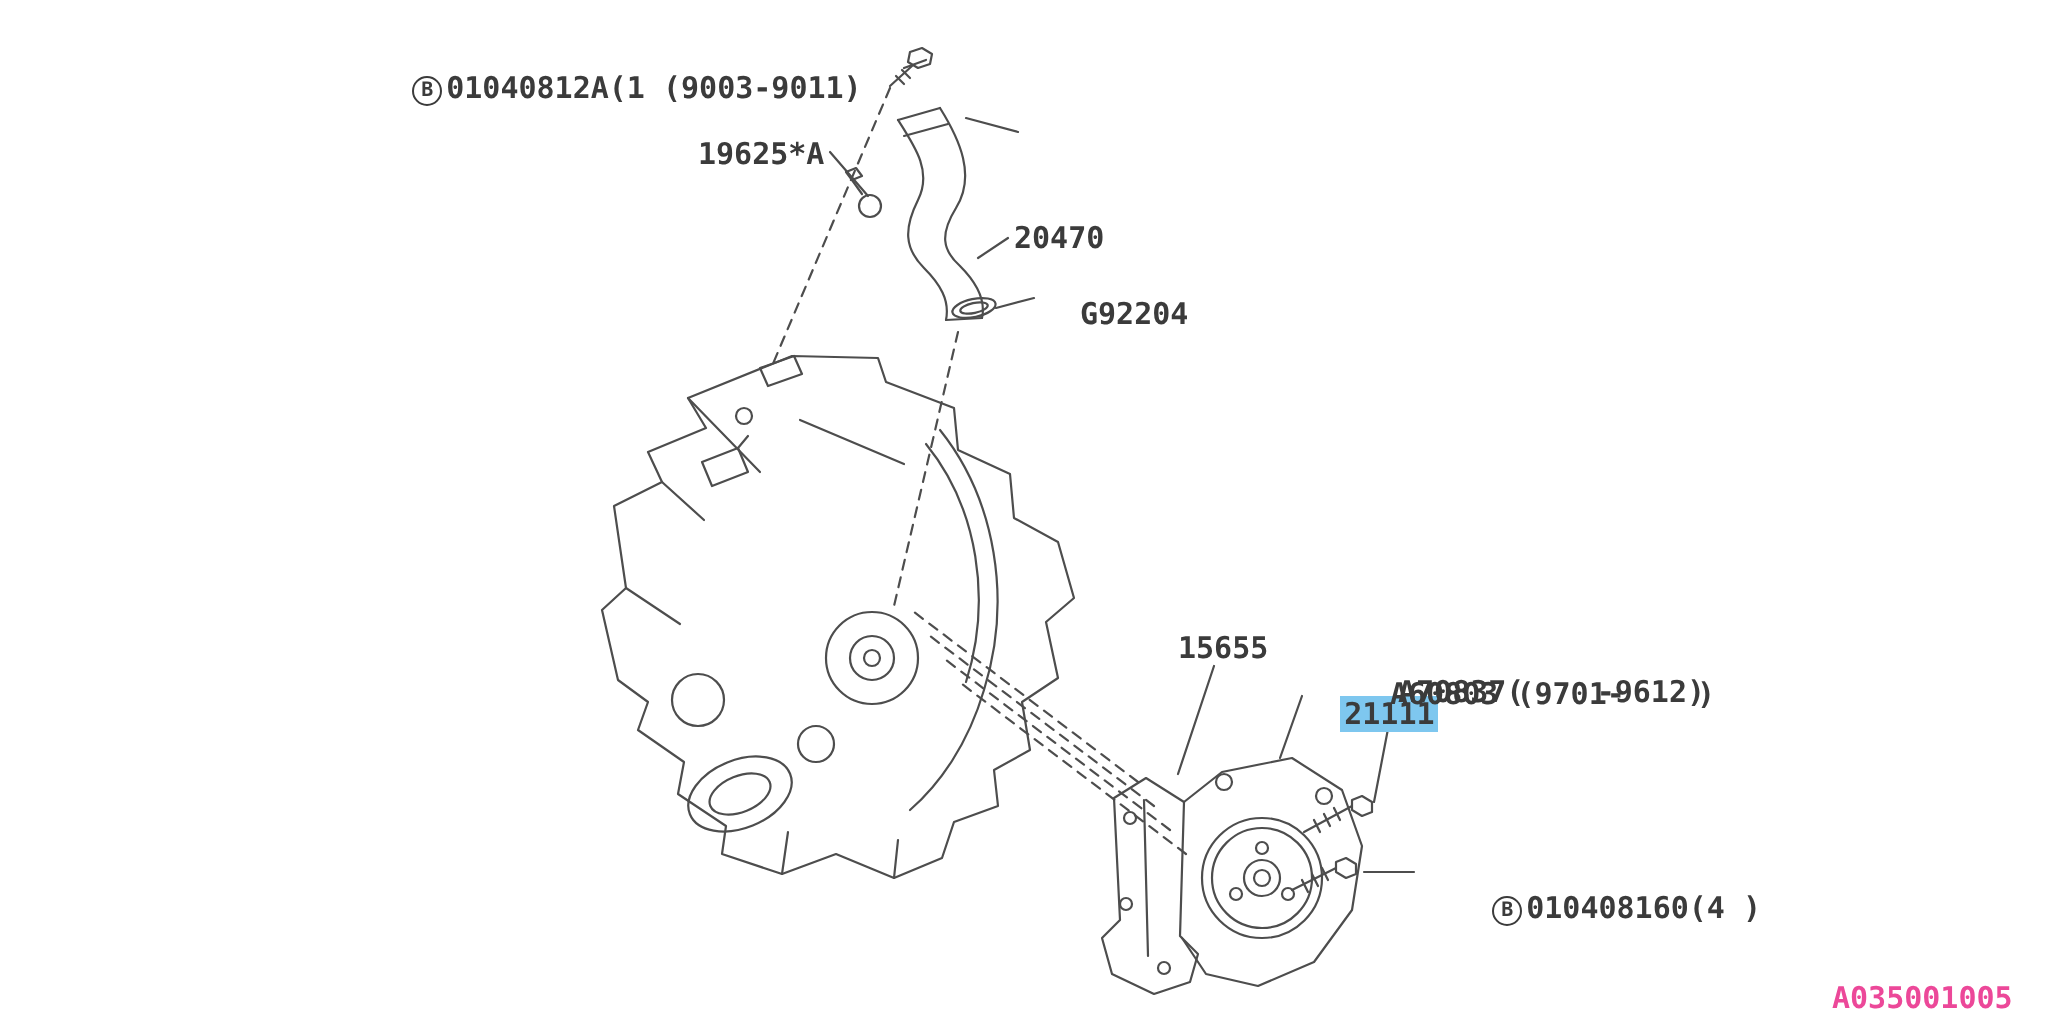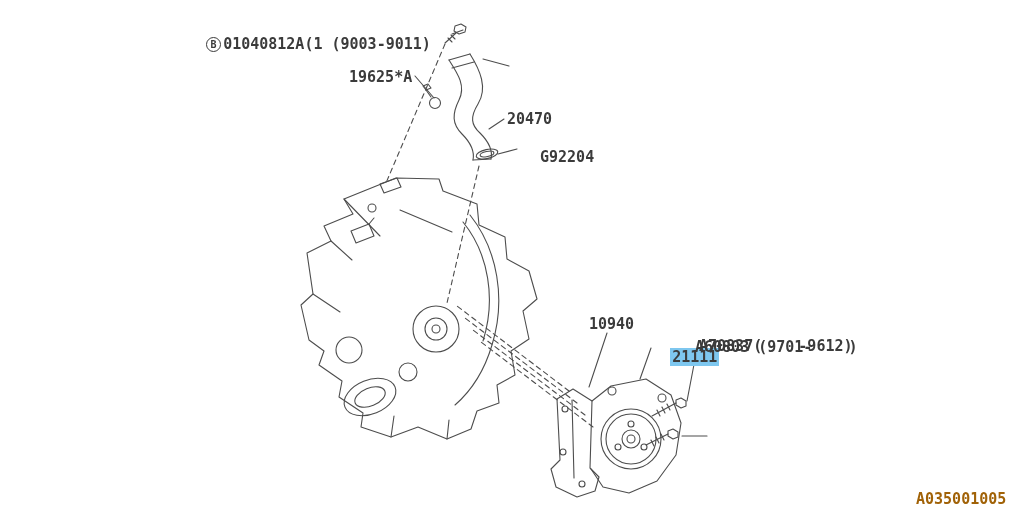--- a/index.html
+++ b/index.html
@@ -11,21 +11,21 @@
   .lbl{
     position:absolute;font-size:15px;color:#3b3b3b;white-space:pre;
     line-height:18px;letter-spacing:0;font-weight:bold;
   }
   .circle-b{
     display:inline-block;width:15px;height:15px;border:1.3px solid #3b3b3b;
     border-radius:50%;font-size:10px;line-height:13px;text-align:center;
     vertical-align:1px;margin-right:2px;box-sizing:border-box;color:#3b3b3b;
   }
   .hl{background:#7ec7ef;padding:0 2px;}
-  .doc-code{color:#a16207;}
+  .doc-code{color:#ec4899;}
 </style>
 </head>
 <body>
 
 <div class="stage">
 
   <svg class="art" width="1024" height="511" viewBox="0 0 1024 511" fill="none" stroke="#4d4d4d" stroke-width="1.1" stroke-linejoin="round" stroke-linecap="round">
 
     <g>
       <polygon points="455,26 461,24 466,27 465,32 459,34 454,31"></polygon>
@@ -137,26 +137,29 @@
   </div>
 
 
   <div class="lbl" style="left:349px;top:68px;">19625*A</div>
 
 
   <div class="lbl" style="left:507px;top:110px;">20470</div>
 
   <div class="lbl" style="left:520px;top:148px;margin-left:20px;">G92204</div>
 
-  <div class="lbl" style="left:589px;top:315px;">10940</div>
+  <div class="lbl" style="left:589px;top:315px;">15655</div>
 
   <div class="lbl" style="left:634px;top:330px;">
     <span class="hl">21111</span>
   </div>
 
   <div class="lbl" style="left:699px;top:337px;text-align:right;">A70837(    -9612)</div>
 
   <div class="lbl" style="left:695px;top:338px;text-align:right;">A60803 (9701-    )</div>
 
+  <div class="lbl" style="left:710px;top:427px;">
+    <span class="circle-b">B</span><span>010408160(4 )</span>
+  </div>
 
   <div class="lbl doc-code" style="left:916px;top:490px;">A035001005</div>
 
 </div>
 
 </body></html>

